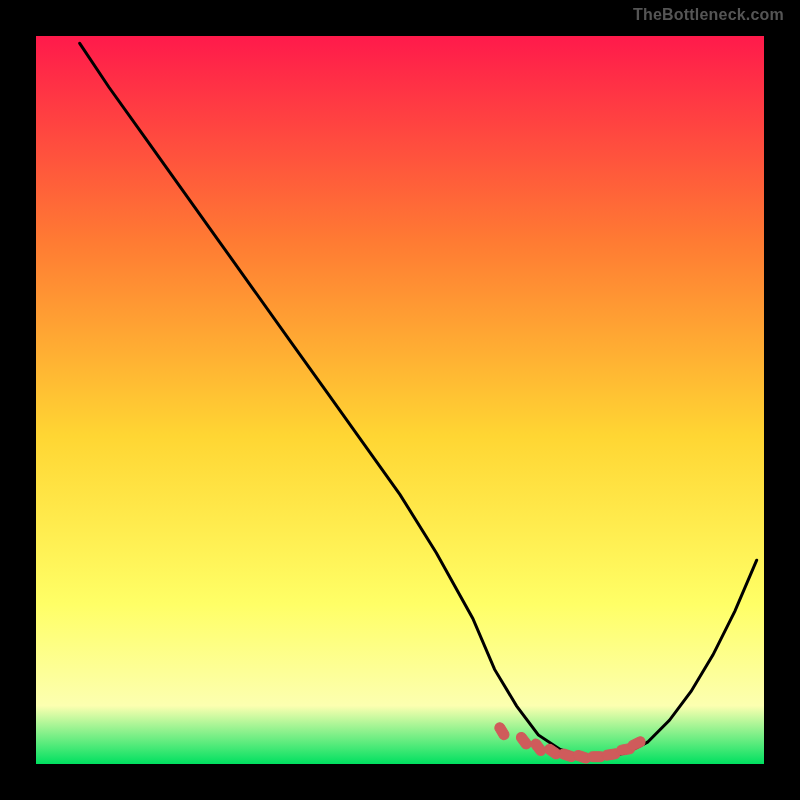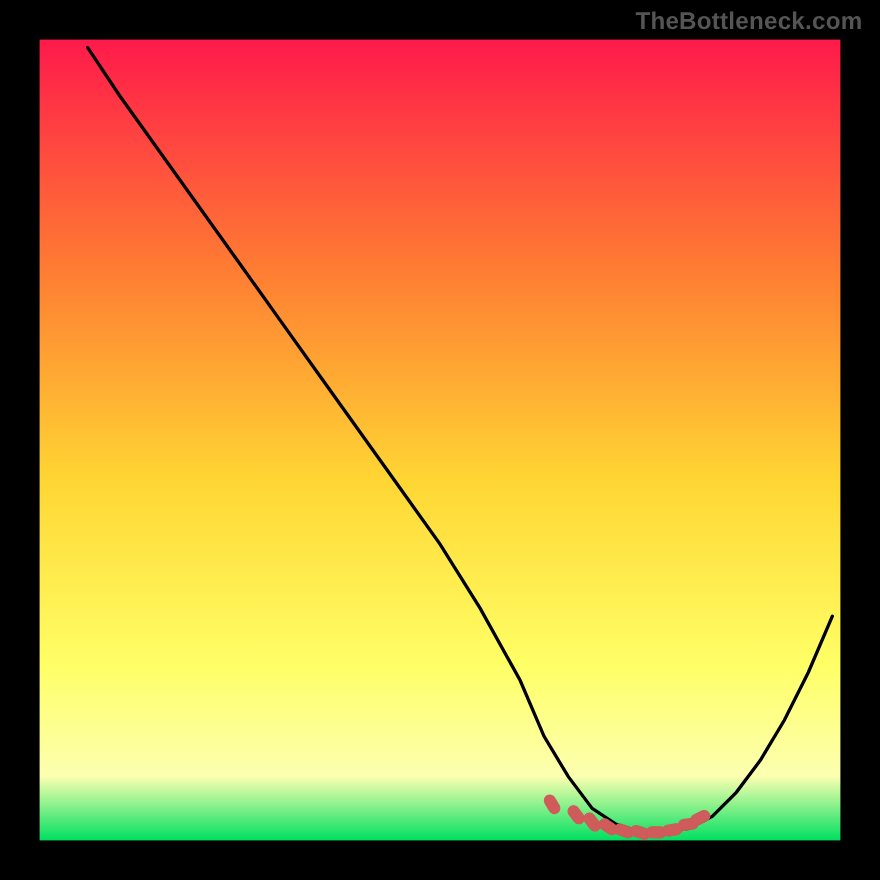--- a/index.html
+++ b/index.html
@@ -16,21 +16,21 @@
     top: 0;
     left: 0;
     width: 800px;
     height: 800px;
   }
   .watermark {
     position: absolute;
     top: 6px;
     right: 16px;
     color: #555;
-    font-size: 22px;
+    font-size: 16px;
     font-weight: 600;
     letter-spacing: 0.2px;
     z-index: 10;
   }
   svg { display: block; }
 </style>
 </head>
 <body>
 
 <div class="frame">

